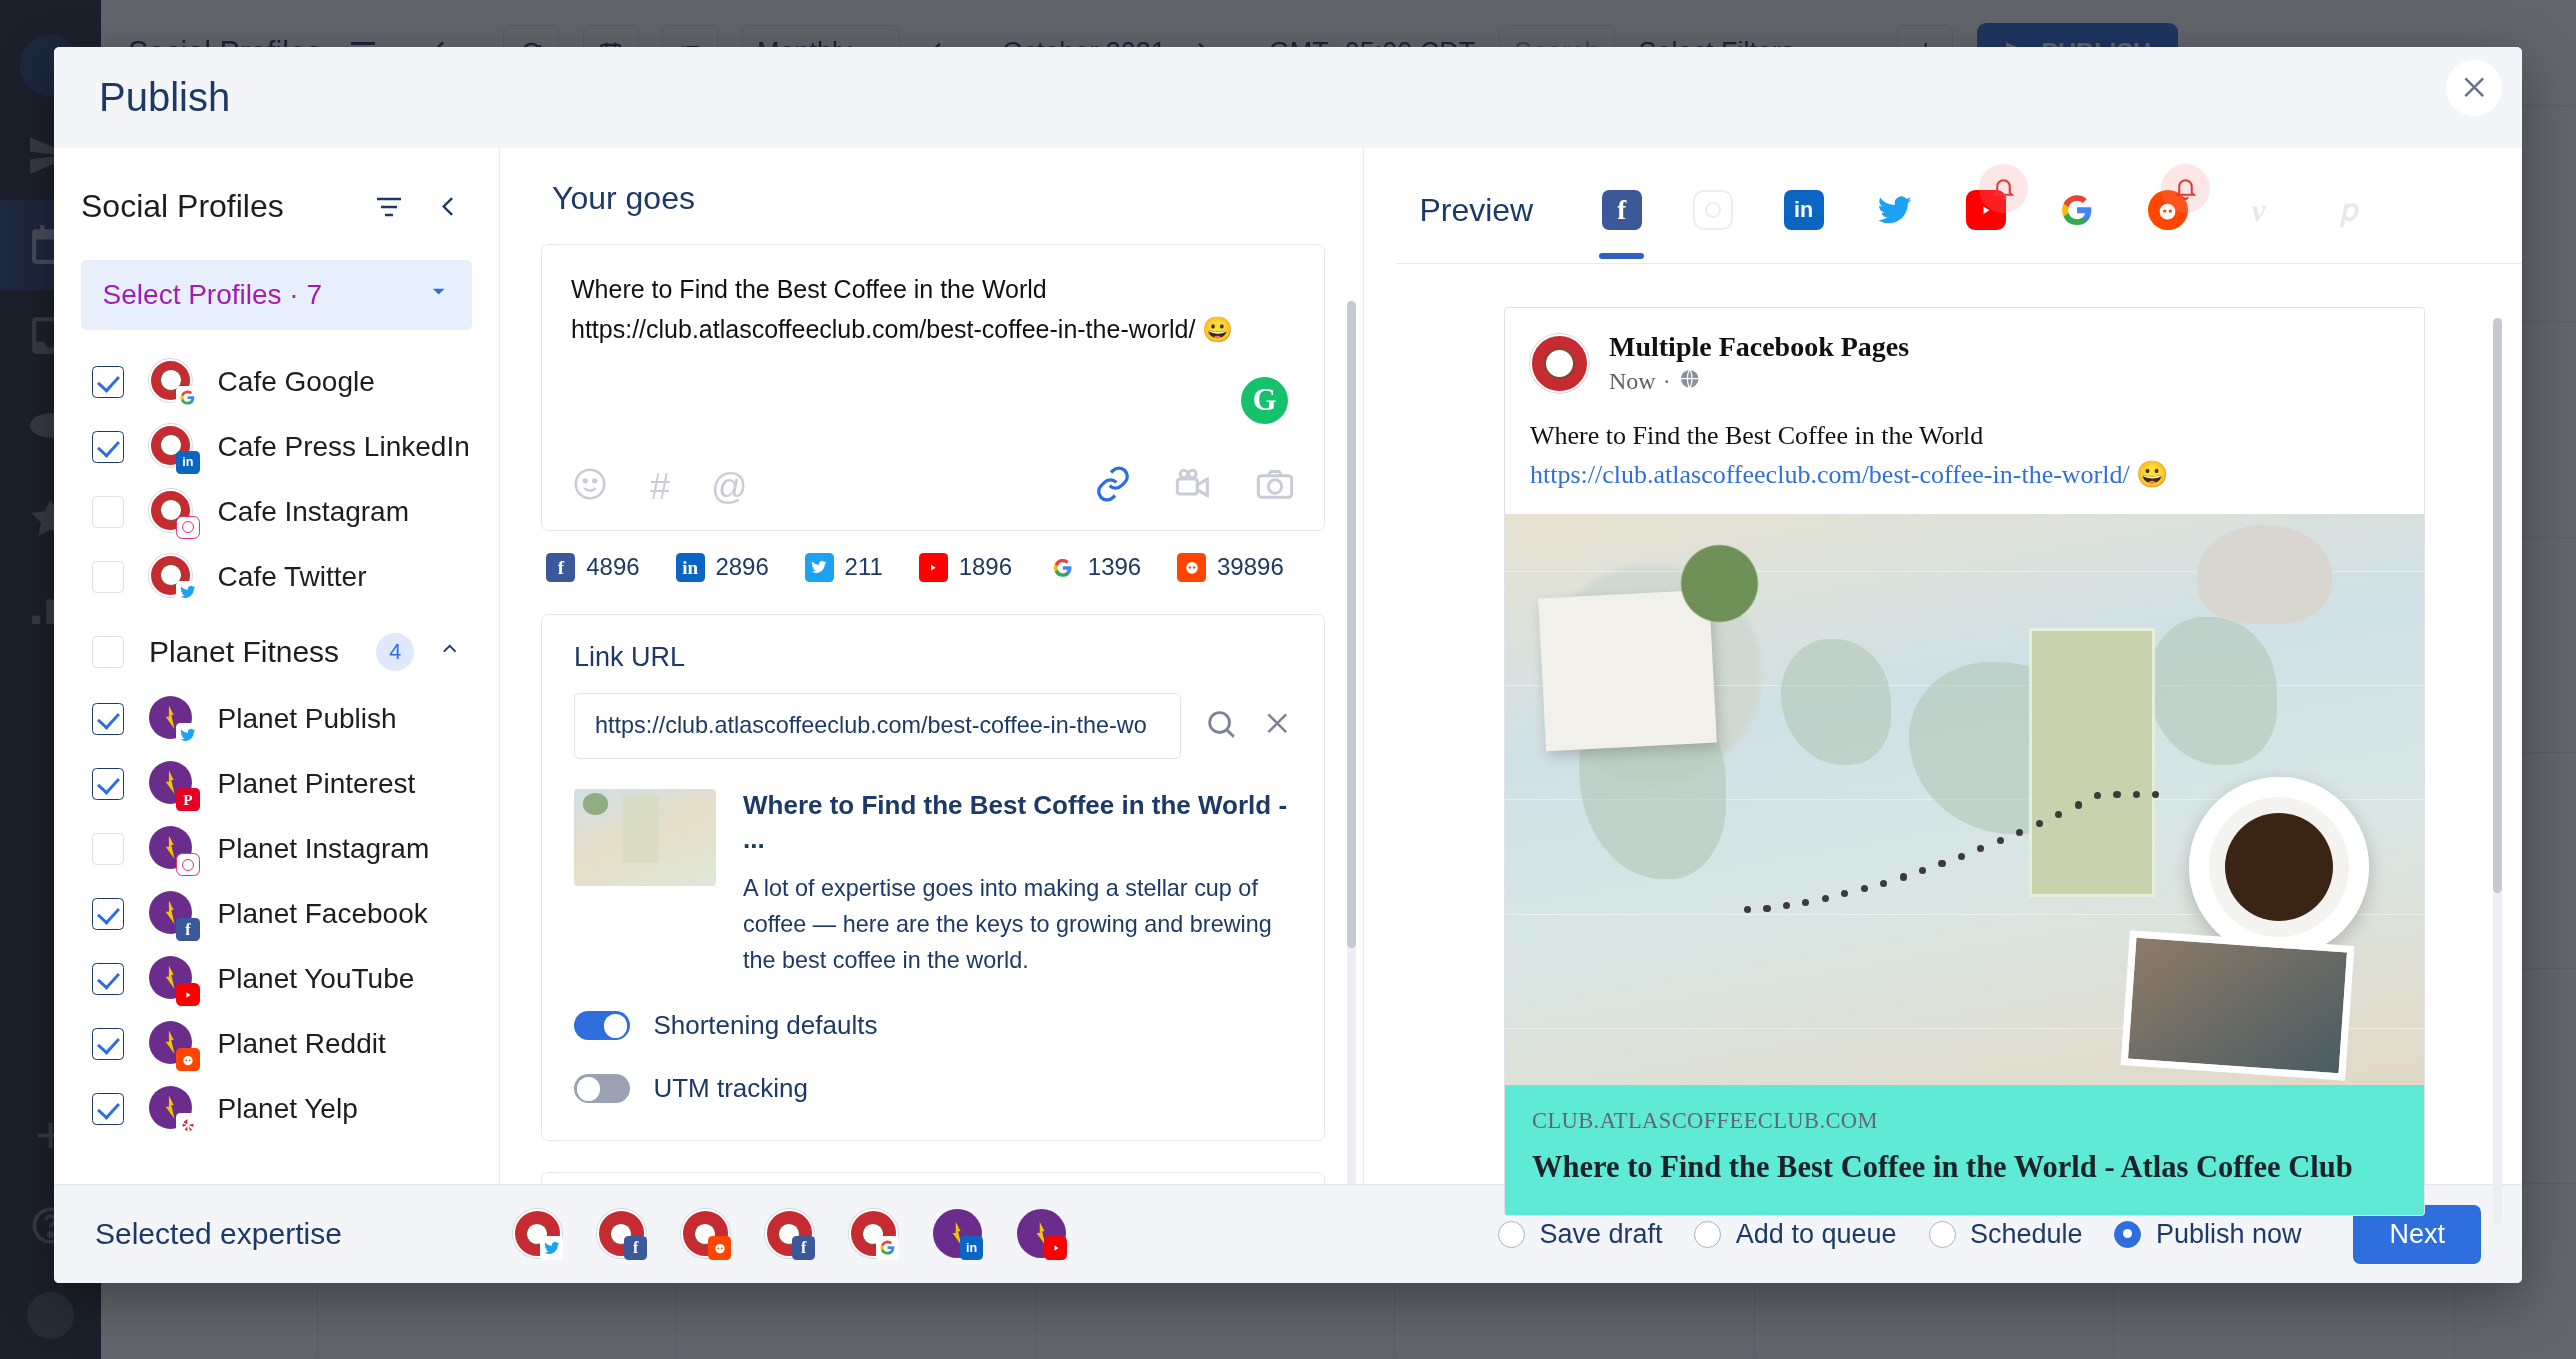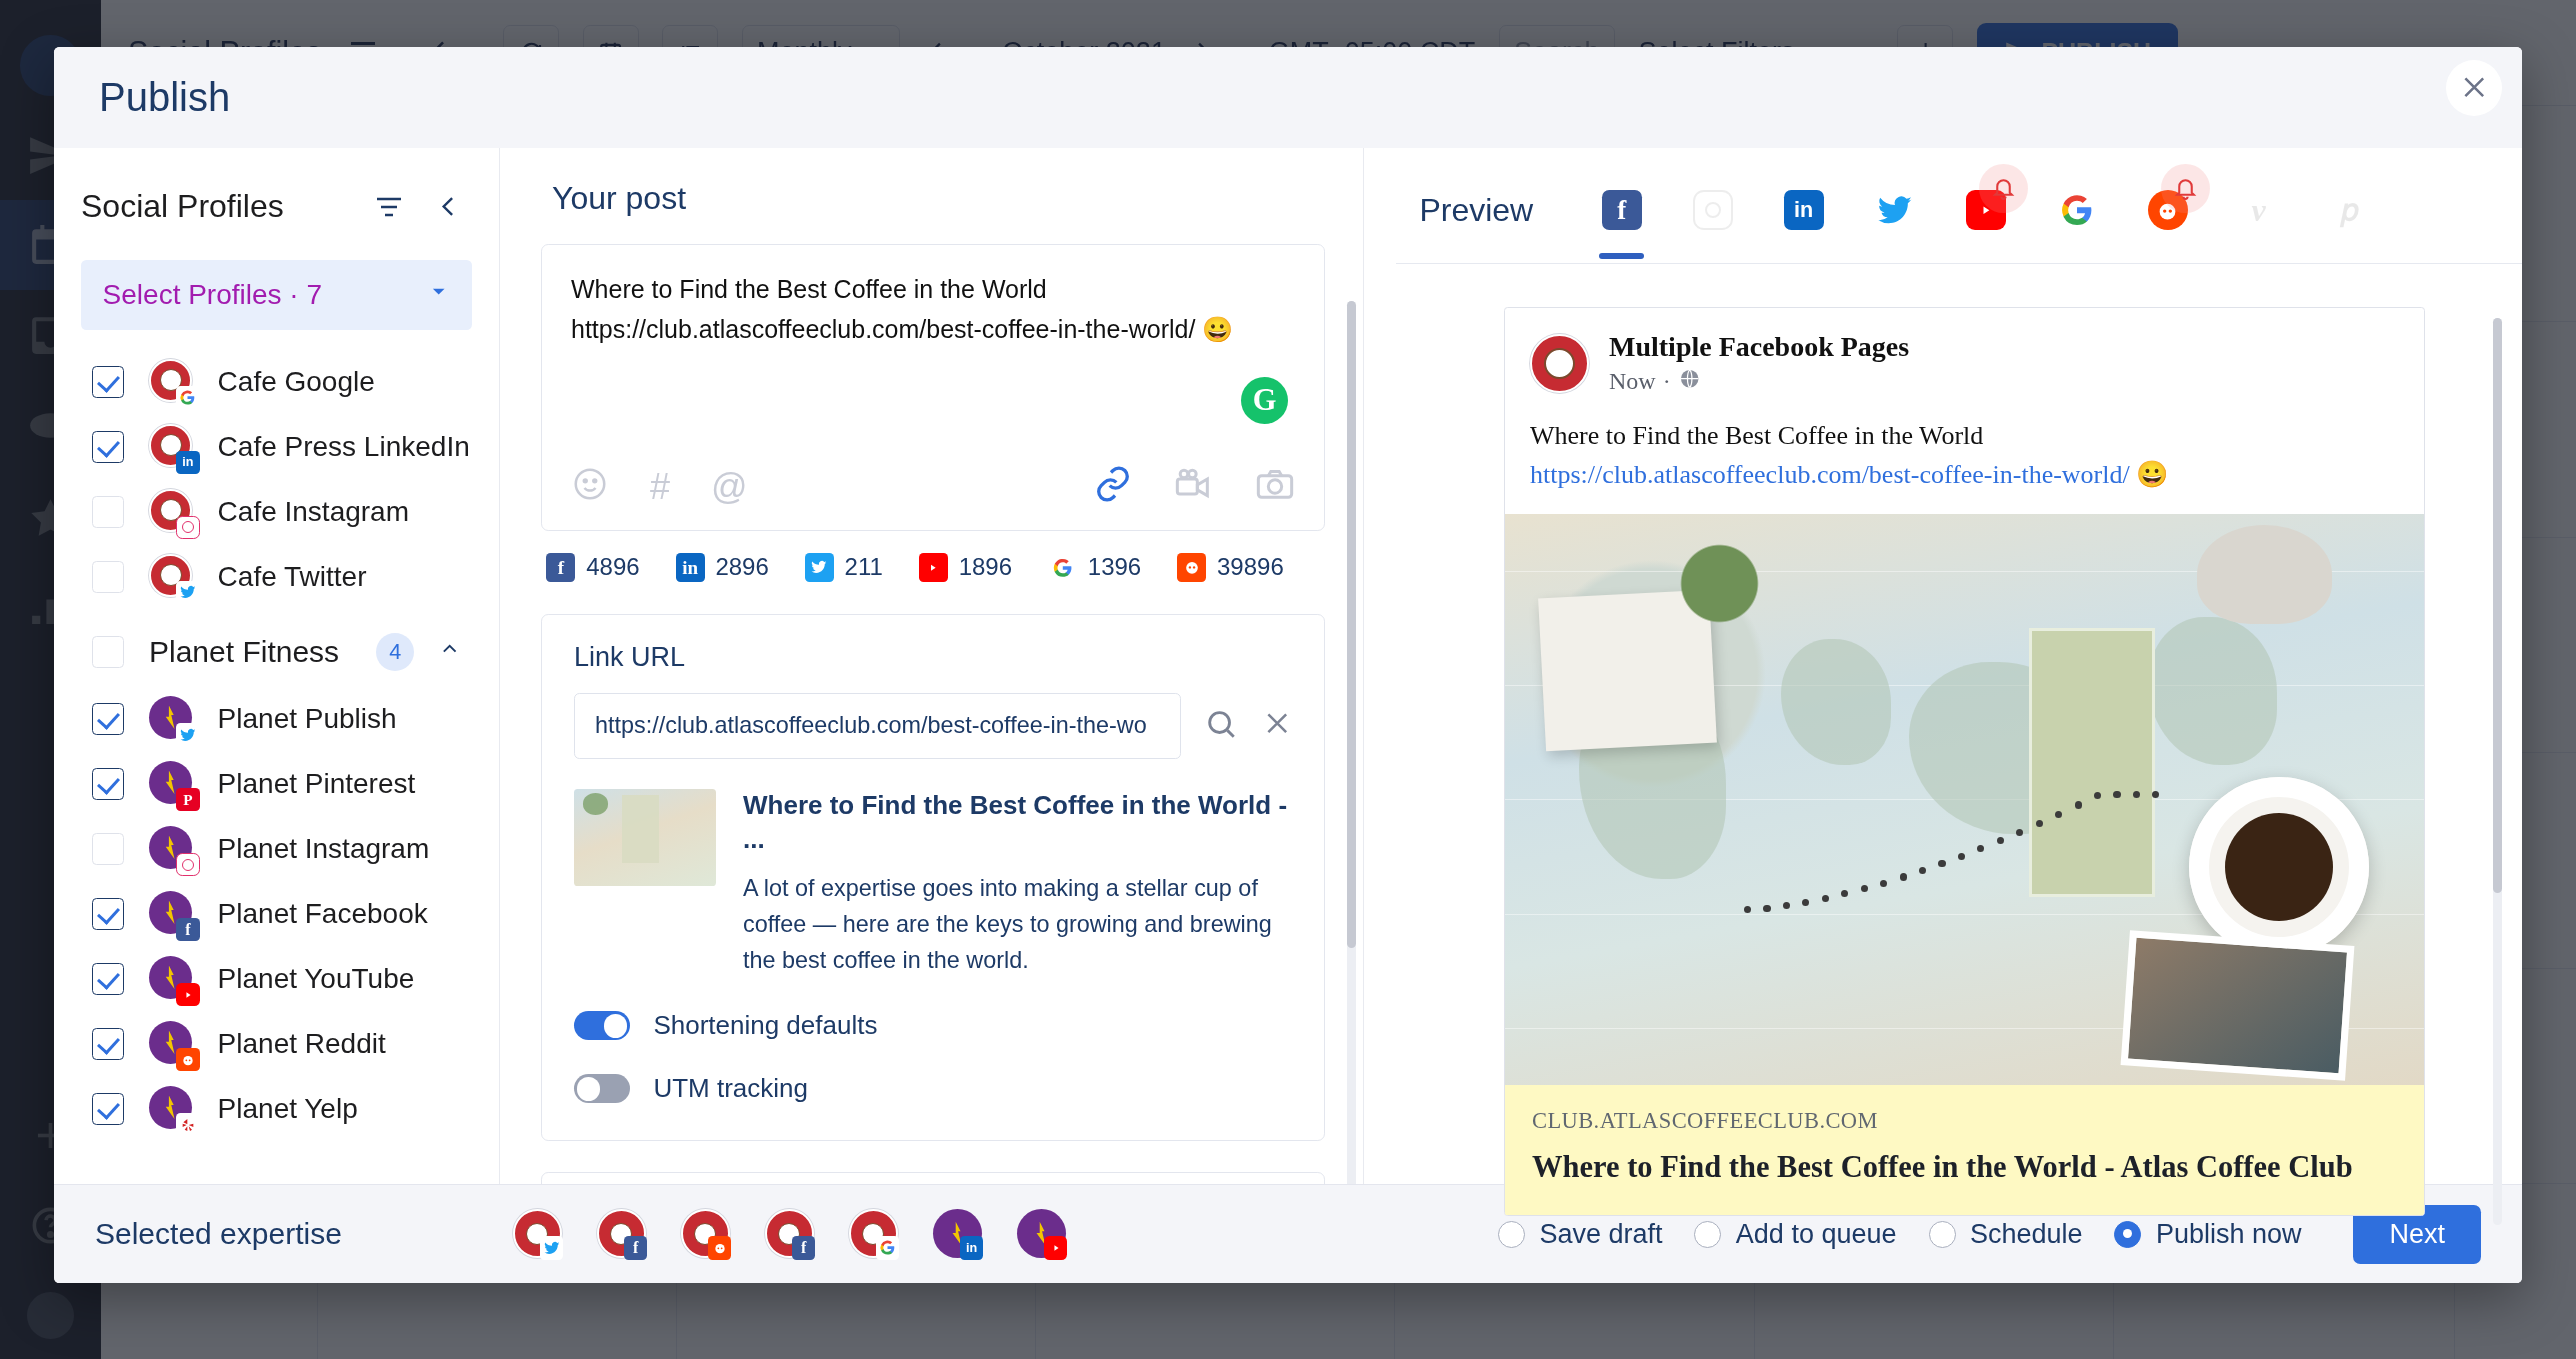--- a/index.html
+++ b/index.html
@@ -351,21 +351,21 @@
     position: absolute; right: 10%; top: 2%; width: 135px; height: 99px;
     background: #d9d6cf; border-radius: 50% 50% 40% 40%;
   }
   #fb-photo {
     position: absolute; right: 8%; bottom: 2%; width: 225px; height: 135px;
     background: linear-gradient(140deg,#8e7b68,#4a5c63); border: 7.2px solid #fff;
     transform: rotate(4deg);
   }
   #fb-dots { position: absolute; left: 26%; top: 48%; width: 46%; height: 144px; }
   .dot { position: absolute; width: 7.2px; height: 7.2px; border-radius: 50%; background: #3b3b3b; }
-  #fb-foot { background: #fef9c3; padding: 23.4px 27px 27px 27px; }
+  #fb-foot { background: #5eead4; padding: 23.4px 27px 27px 27px; }
   #fb-domain { font-size: 22.5px; color: #606770; letter-spacing: 0.4px; }
   #fb-title { font-size: 30.5px; font-weight: 700; color: #1d2129; margin-top: 12.6px; line-height: 1.35; }
 
   #preview-scrollbar {
     position: absolute; right: 20px; top: 54px; width: 9px; height: 907px;
     background: #eceef3; border-radius: 4.5px;
   }
   #preview-scroll-thumb {
     position: absolute; left: 0; top: 0; width: 9px; height: 575px;
     background: #c6c9d2; border-radius: 4.5px;
@@ -725,21 +725,21 @@
                   </svg>
                 </div>
               </div>
               <span class="profile-name">Planet Yelp</span>
             </div>
           </div>
       </div>
     </div>
 
     <div id="col-post">
-      <div id="post-title">Your post</div>
+      <div id="post-title">Your goes</div>
 
       <div class="card" id="composer">
         <div id="composer-text">
           <div>Where to Find the Best Coffee in the World</div>
           <div>https://club.atlascoffeeclub.com/best-coffee-in-the-world/ 😀</div>
         </div>
         <div id="grammarly">G</div>
         <div id="composer-toolbar">
           <span class="tool">
             <svg width="38" height="38" viewBox="0 0 24 24" fill="none" stroke="#c9ccd6" stroke-width="1.6">

